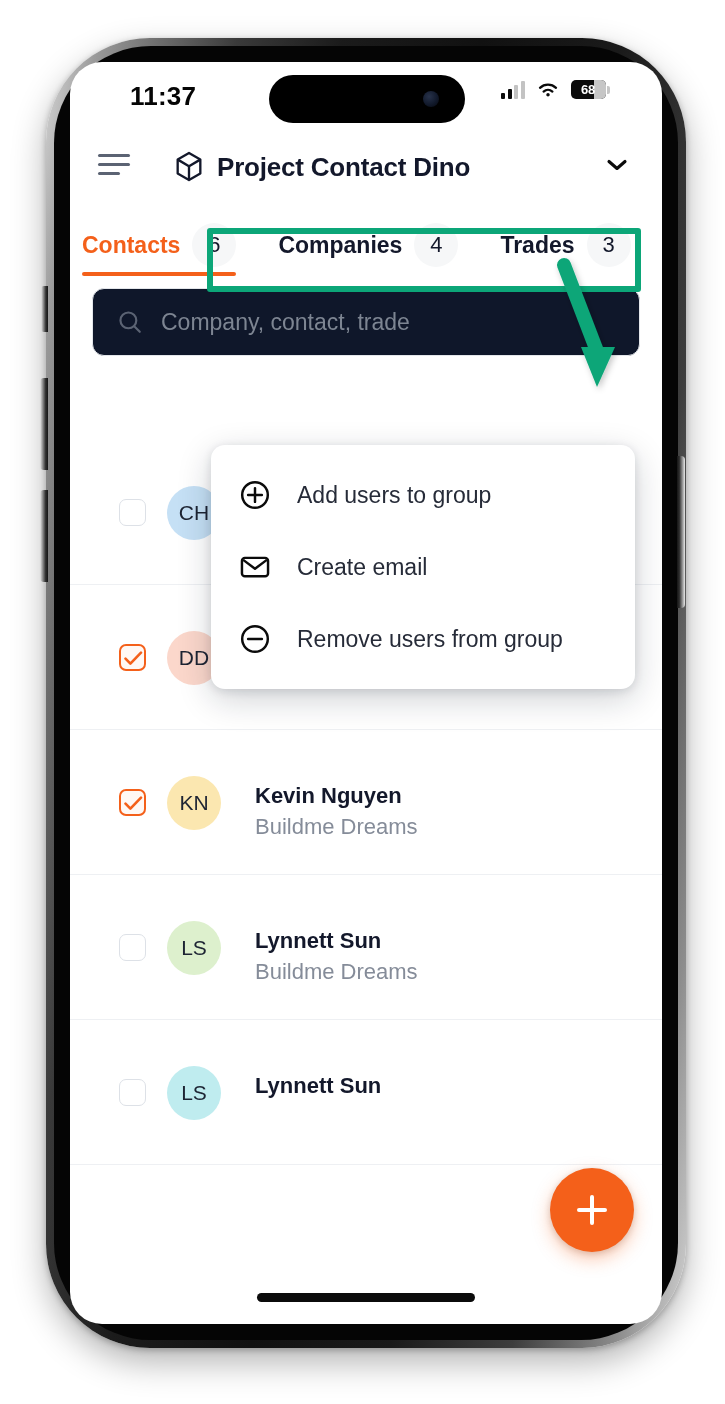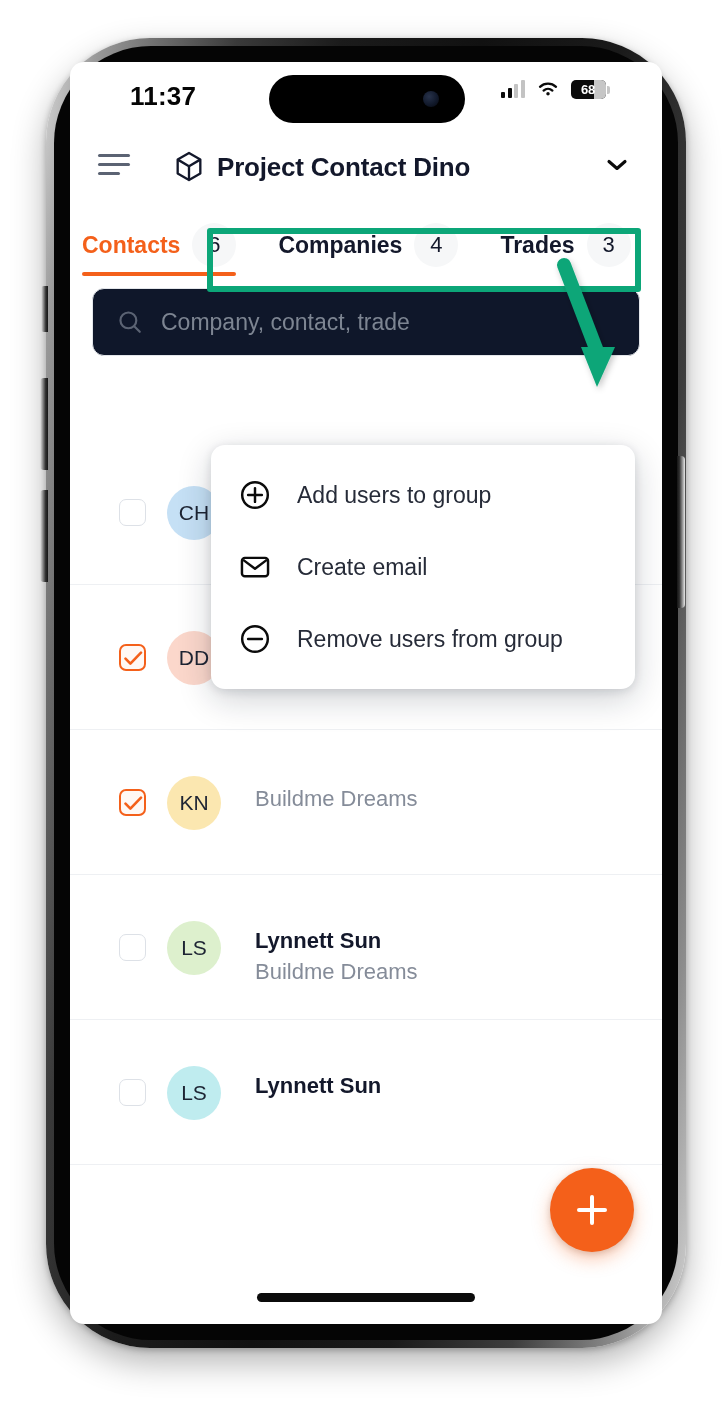--- a/index.html
+++ b/index.html
@@ -13,41 +13,41 @@
     border-radius:104px;
     background:linear-gradient(100deg,#dcdcdc 0%,#9a9a9a 6%,#6e6e6e 13%,#3a3a3a 22%,#1b1b1b 34%,#111 50%,#1a1a1a 66%,#3d3d3d 80%,#8d8d8d 92%,#d6d6d6 100%);
     box-shadow:0 14px 34px rgba(0,0,0,.30), 0 2px 6px rgba(0,0,0,.25);
   }
   .phone-bezel{
     position:absolute; left:54px; top:46px; width:624px; height:1294px;
     border-radius:97px; background:#050505;
   }
   .phone-screen{
     position:absolute; left:70px; top:62px; width:592px; height:1262px;
-    border-radius:14px; background:#ffffff; overflow:hidden;
+    border-radius:32px; background:#ffffff; overflow:hidden;
   }
 
   
   .btn-side{ position:absolute; background:linear-gradient(90deg,#e9e9e9,#8c8c8c 35%,#303030 70%,#151515); }
   .btn-mute { left:41px;  top:286px; width:7px;  height:46px;  border-radius:3px 0 0 3px; }
   .btn-volup{ left:40px;  top:378px; width:8px;  height:92px;  border-radius:4px 0 0 4px; }
   .btn-voldn{ left:40px;  top:490px; width:8px;  height:92px;  border-radius:4px 0 0 4px; }
   .btn-power{ right:40px; top:456px; width:8px;  height:152px; border-radius:0 4px 4px 0;
               background:linear-gradient(270deg,#e9e9e9,#8c8c8c 35%,#303030 70%,#151515); }
 
   
   .statusbar{ position:absolute; left:0; top:0; width:592px; height:72px; }
   .sb-time{ position:absolute; left:60px; top:19px; font-size:26px; font-weight:bold; color:#050505; letter-spacing:.2px; }
   .dynamic-island{
     position:absolute; left:199px; top:13px; width:196px; height:48px;
     border-radius:24px; background:#000;
   }
   .di-cam{ position:absolute; right:26px; top:16px; width:16px; height:16px; border-radius:50%;
            background:radial-gradient(circle at 38% 35%,#27324a 0%,#121a2c 55%,#05070d 100%); }
-  .sb-right{ position:absolute; right:52px; top:18px; display:flex; align-items:flex-start; gap:11px; }
+  .sb-right{ position:absolute; right:52px; top:18px; display:flex; align-items:flex-end; gap:11px; }
   .cell{ display:flex; align-items:flex-end; gap:2.5px; height:18px; }
   .cell i{ display:block; width:4px; background:#0b0b0b; border-radius:1px; }
   .cell i:nth-child(1){ height:6px; }
   .cell i:nth-child(2){ height:10px; }
   .cell i:nth-child(3){ height:14px; background:#c3c3c3; }
   .cell i:nth-child(4){ height:18px; background:#c3c3c3; }
   .wifi{ width:24px; height:18px; }
   .batt{ position:relative; width:35px; height:19px; border-radius:5px; background:#0b0b0b; overflow:hidden; }
   .batt-empty{ position:absolute; right:0; top:0; width:34%; height:100%; background:#c6c6c6; }
   .batt-num{ position:absolute; left:0; top:0; width:100%; height:100%; display:flex; align-items:center;
@@ -255,20 +255,21 @@
       <div class="row">
         <div class="cb checked">
           <svg width="19" height="17" viewBox="0 0 19 17">
               <path d="M1.5 8.6 6.4 13.6 17 2.6" fill="none" stroke="#f4601a" stroke-width="2.6" stroke-linecap="round" stroke-linejoin="round"></path>
             </svg>
         </div>
         <div class="avatar" style="background:#fbe7b0">
           <span>KN</span>
         </div>
         <div class="rtext">
+          <div class="rname">Kevin Nguyen</div>
           <div class="rcompany">Buildme Dreams</div>
         </div>
       </div>
 
       <div class="row">
         <div class="cb"></div>
         <div class="avatar" style="background:#ddf0cd">
           <span>LS</span>
         </div>
         <div class="rtext">

